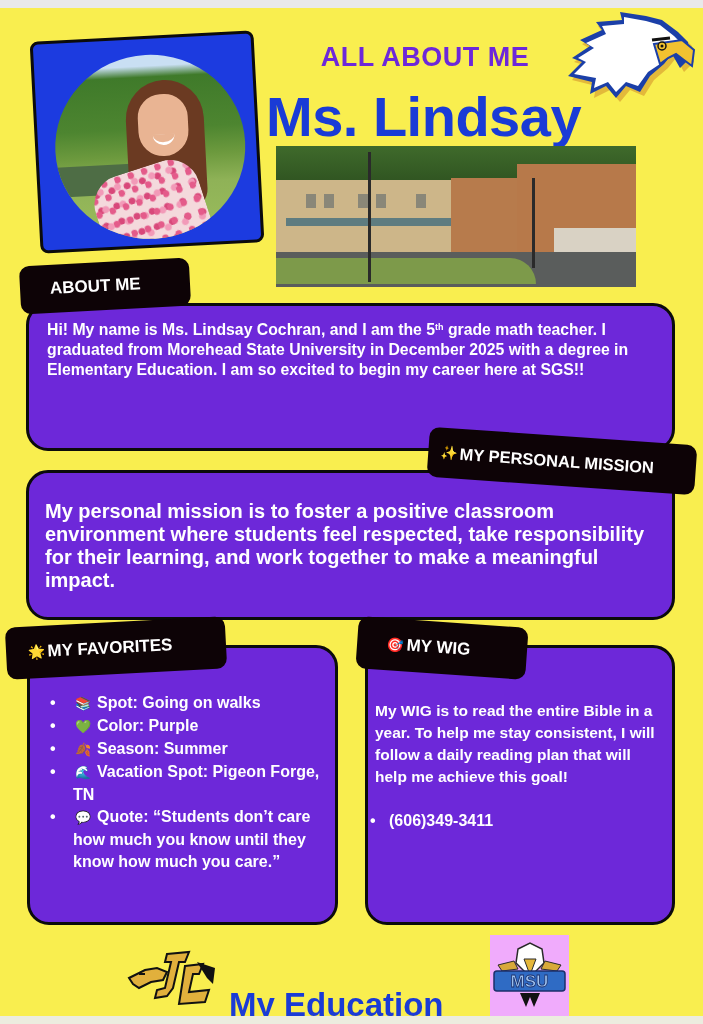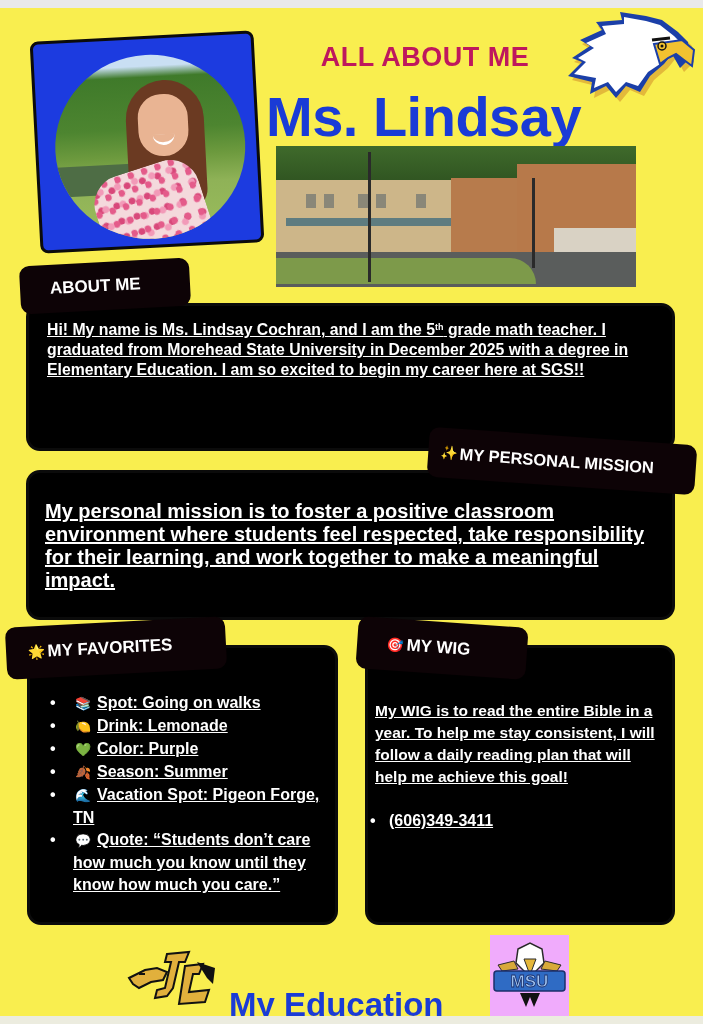--- a/index.html
+++ b/index.html
@@ -37,21 +37,21 @@
                radial-gradient(circle at 60% 60%,#f29ab8 3px,transparent 4px),
                radial-gradient(circle at 40% 80%,#d8487a 3px,transparent 4px),
                #f4d9dc;
     background-size:14px 14px,18px 18px,16px 16px,auto;
     border-radius:30px 30px 0 0; transform:rotate(-15deg);
   }
 
   
   .title-small {
     position:absolute; left:300px; top:42px; width:250px; text-align:center;
-    font-family:"Liberation Sans", sans-serif; font-weight:700; font-size:27px; color:#be185d; letter-spacing:0.5px;
+    font-family:"Liberation Sans", sans-serif; font-weight:700; font-size:27px; color:#6d28d9; letter-spacing:0.5px;
   }
   .title-big {
     position:absolute; left:266px; top:84px; width:350px; text-align:left;
     font-family:"Liberation Sans", sans-serif; font-weight:700; font-size:56px; color:#1a3bd6; letter-spacing:-0.5px; line-height:66px;
   }
 
   
   .eagle {
     position:absolute; left:564px; top:10px; width:134px; height:92px;
   }
@@ -79,22 +79,22 @@
     display:flex; align-items:center;
   }
   .tab-about { left:20px; top:262px; width:170px; height:48px; transform:rotate(-3deg); font-size:17px; padding-left:30px; }
   .tab-mission { left:428px; top:436px; width:268px; height:50px; transform:rotate(4deg); font-size:16.5px; padding-left:12px; z-index:5; }
   .tab-fav { left:6px; top:622px; width:220px; height:52px; transform:rotate(-3deg); font-size:17px; padding-left:22px; z-index:5; }
   .tab-wig { left:357px; top:622px; width:170px; height:52px; transform:rotate(4deg); font-size:17px; padding-left:30px; z-index:5; }
   .tab-label .emoji { font-size:14px; margin-right:2px; }
 
   
   .box {
-    position:absolute; background:#000000; border:3px solid #0b0b0b; border-radius:14px; box-sizing:border-box;
-    color:#fff; font-family:"Liberation Sans", sans-serif; font-weight:700;text-decoration:underline;
+    position:absolute; background:#6d28d9; border:3px solid #0b0b0b; border-radius:22px; box-sizing:border-box;
+    color:#fff; font-family:"Liberation Sans", sans-serif; font-weight:700;
   }
   .box-about { left:26px; top:303px; width:649px; height:148px; padding:14px 18px; font-size:15.8px; line-height:20px; }
   .box-mission { left:26px; top:470px; width:649px; height:150px; padding:27px 16px; font-size:20px; line-height:23px; }
   .box-fav { left:27px; top:645px; width:311px; height:280px; padding:44px 0 0 20px; }
   .box-wig { left:365px; top:645px; width:310px; height:280px; padding:52px 8px 12px 7px; }
   sup { font-size:9px; vertical-align:top; position:relative; top:-3px; }
 
   .fav-list { list-style:none; margin:0; padding:0; font-size:16px; line-height:22px; }
   .fav-list li { position:relative; padding-left:23px; }
   .fav-list li::before { content:"\2022"; position:absolute; left:0; top:0; font-size:16px; }
@@ -172,21 +172,20 @@
   <span>My personal mission is to foster a positive classroom environment where students feel respected, take responsibility for their learning, and work together to make a meaningful impact.</span>
 </div>
 <div class="tab-label tab-mission">
   <span class="emoji">✨</span>
   <span>MY PERSONAL MISSION</span>
 </div>
 
 <div class="box box-fav">
   <ul class="fav-list">
     <li><span class="ico">📚</span><span>Spot: Going on walks</span></li>
-    <li><span class="ico">🍋</span><span>Drink: Lemonade</span></li>
     <li><span class="ico">💚</span><span>Color: Purple</span></li>
     <li><span class="ico">🍂</span><span>Season: Summer</span></li>
     <li><span class="ico">🌊</span><span>Vacation Spot: Pigeon Forge, TN</span></li>
     <li><span class="ico">💬</span><span>Quote: “Students don’t care how much you know until they know how much you care.”</span></li>
   </ul>
 </div>
 <div class="tab-label tab-fav">
   <span class="emoji">🌟</span>
   <span>MY FAVORITES</span>
 </div>

